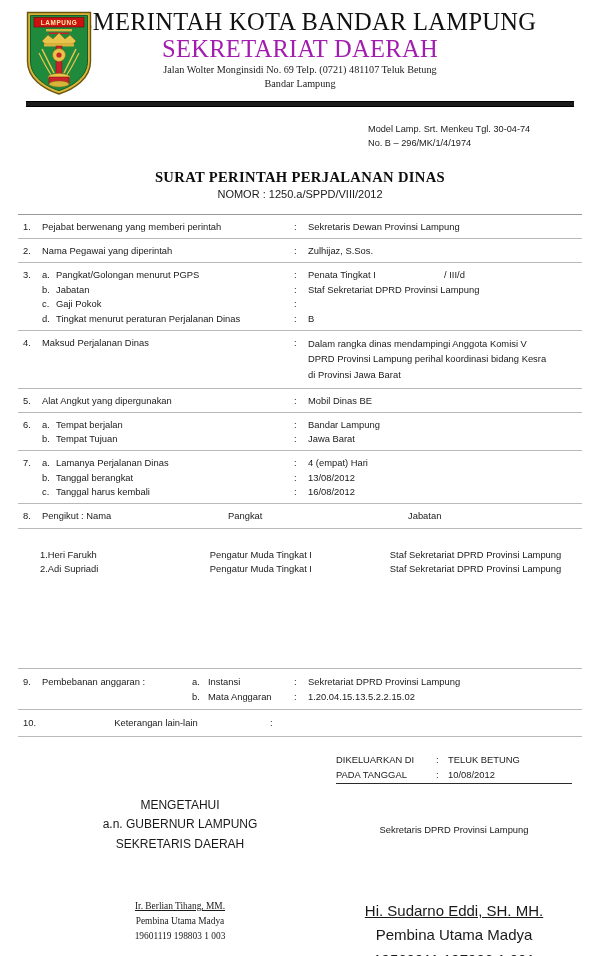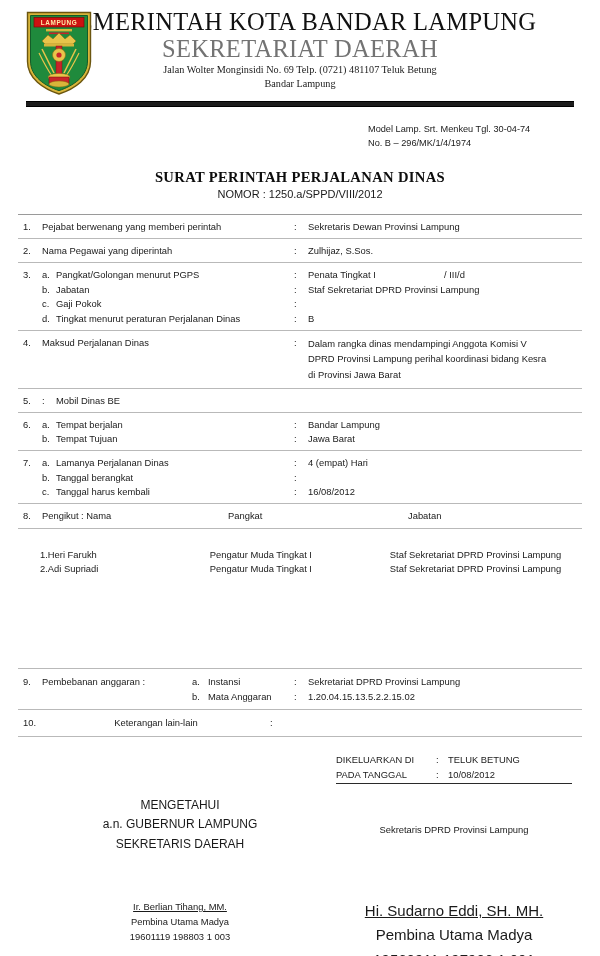--- a/index.html
+++ b/index.html
@@ -43,21 +43,21 @@
     font-size: 24.5px;
     letter-spacing: 0.3px;
     line-height: 1.12;
     color: #111;
   }
   .head-line2 {
     font-family: "Liberation Serif", serif;
     font-size: 24.5px;
     letter-spacing: 0.3px;
     line-height: 1.14;
-    color: #737373;
+    color: #a21caf;
     text-align: center;
   }
   .head-addr1 {
     font-family: "Liberation Serif", serif;
     font-size: 10.2px;
     line-height: 1.35;
     color: #1a1a1a;
   }
   .head-addr2 {
     font-family: "Liberation Serif", serif;
@@ -237,20 +237,21 @@
     font-size: 9.4px;
   }
   .sig-left-name {
     position: absolute;
     left: 62px;
     top: 899px;
     width: 236px;
     text-align: center;
     font-size: 9.4px;
     line-height: 1.62;
+    font-family: Liberation Serif, serif;
   }
   .sig-right-name {
     position: absolute;
     left: 336px;
     top: 899px;
     width: 236px;
     text-align: center;
     font-size: 15px;
     line-height: 1.62;
   }
@@ -395,20 +396,21 @@
       <div class="val">
         <div class="val-line">Dalam rangka dinas mendampingi Anggota Komisi V</div>
         <div class="val-line">DPRD Provinsi Lampung perihal koordinasi bidang Kesra</div>
         <div class="val-line">di Provinsi Jawa Barat</div>
       </div>
     </div>
     <div class="hr"></div>
 
     <div class="row">
       <div class="num">5.</div>
+      <div class="lbl">Alat Angkut yang dipergunakan</div>
       <div class="colon">:</div>
       <div class="val">Mobil Dinas BE</div>
     </div>
     <div class="hr"></div>
 
     <div class="row">
       <div class="num">6.</div>
       <div style="flex:1 1 auto;">
         <div class="sub">
           <div class="sub-lbl">
@@ -440,20 +442,21 @@
           </div>
           <div class="colon">:</div>
           <div class="val">4 (empat) Hari</div>
         </div>
         <div class="sub">
           <div class="sub-lbl">
             <div class="sub-letter">b.</div>
             <div class="sub-txt">Tanggal berangkat</div>
           </div>
           <div class="colon">:</div>
+          <div class="val">13/08/2012</div>
         </div>
         <div class="sub">
           <div class="sub-lbl">
             <div class="sub-letter">c.</div>
             <div class="sub-txt">Tanggal harus kembali</div>
           </div>
           <div class="colon">:</div>
           <div class="val">16/08/2012</div>
         </div>
       </div>

